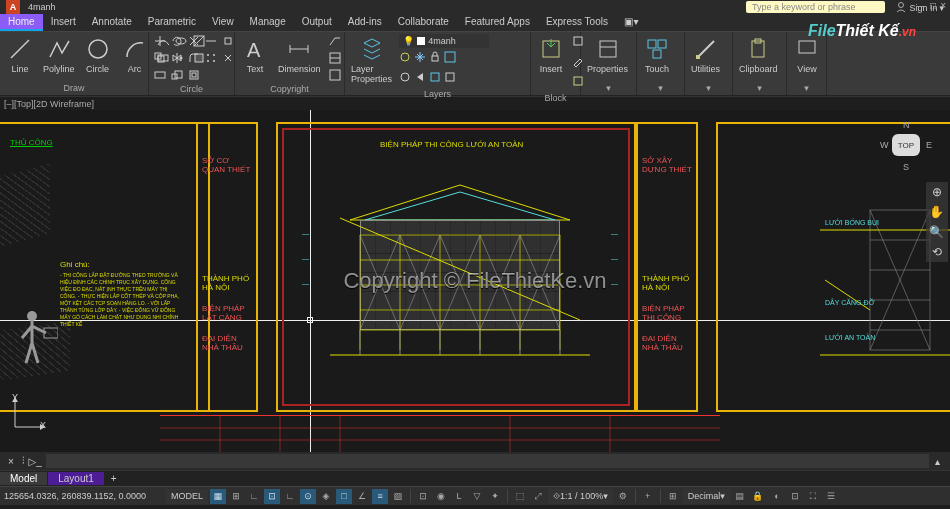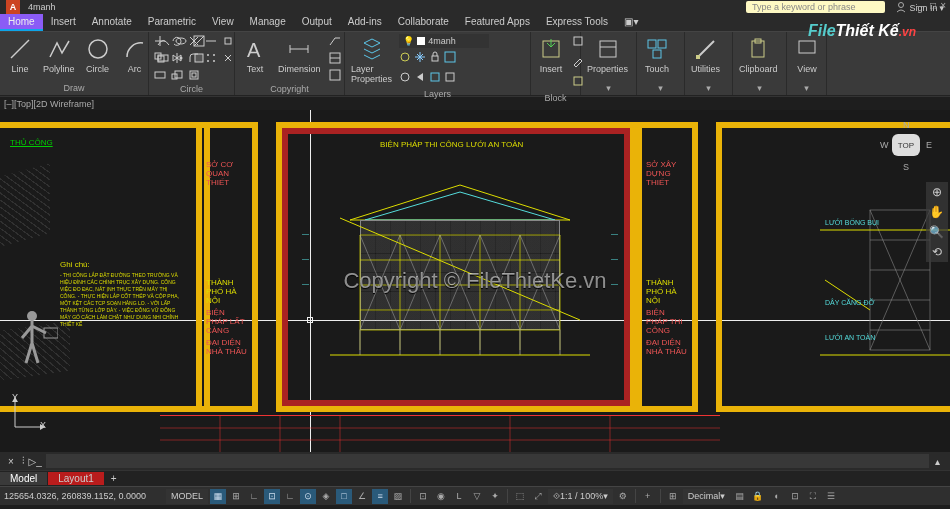--- a/index.html
+++ b/index.html
@@ -30,21 +30,21 @@
 .mini-grid .mini { width: 15px; height: 15px; display: flex; align-items: center; justify-content: center; cursor: pointer; }
 .mini svg { width: 13px; height: 13px; }
 .layer-combo { background: #333; font-size: 9px; padding: 2px 4px; width: 90px; display: flex; align-items: center; gap: 3px; }
 .layer-swatch { width: 8px; height: 8px; background: #fff; }
 
 
 .vp-header { height: 14px; background: #1e1e1e; font-size: 9px; padding: 0 4px; color: #aaa; display: flex; align-items: center; border-top: 1px solid #333; }
 
 
 .canvas { position: relative; height: 342px; background: #1a1a1a; overflow: hidden; }
-.frame { position: absolute; border: 6px solid #eab308; }
+.frame { position: absolute; border: 2px solid #eab308; }
 .text-yellow { color: #dd0; font-size: 8px; }
 .text-green { color: #0c0; font-size: 8px; text-decoration: underline; }
 .text-red { color: #e55; font-size: 8px; }
 .text-cyan { color: #5dd; font-size: 7px; }
 .hatch { position: absolute; background: repeating-linear-gradient(45deg, rgba(140,140,140,0.2) 0 1px, transparent 1px 5px); }
 .building { position: absolute; }
 
 
 .viewcube { position: absolute; right: 18px; top: 10px; width: 52px; height: 52px; }
 .viewcube .cube { width: 28px; height: 22px; background: #ddd; color: #333; font-size: 8px; display: flex; align-items: center; justify-content: center; position: absolute; left: 12px; top: 14px; border-radius: 6px; }
@@ -60,21 +60,21 @@
 
 .win-controls { position: absolute; right: 4px; top: 0; display: flex; gap: 4px; font-size: 10px; }
 
 
 .cmdline { height: 18px; background: #2a2a2a; display: flex; align-items: center; padding: 0 4px; font-size: 10px; }
 .cmdline .cmd-input { flex: 1; background: #383838; height: 14px; margin-left: 4px; padding: 0 4px; color: #aaa; font-style: italic; }
 .cmdline .close { width: 14px; text-align: center; }
 
 
 .modeltabs { height: 16px; background: #222; display: flex; align-items: center; font-size: 10px; border-top: 1px solid #333; }
-.modeltabs .mtab { padding: 1px 10px; background: #b91c1c; margin-right: 1px; }
+.modeltabs .mtab { padding: 1px 10px; background: #4c1d95; margin-right: 1px; }
 .modeltabs .mtab.active { background: #3a3a3a; color: #fff; }
 .modeltabs .plus { padding: 0 6px; }
 
 
 .statusbar { height: 19px; background: #2f2f2f; display: flex; align-items: center; font-size: 9px; padding: 0 4px; gap: 2px; border-top: 1px solid #444; }
 .statusbar .coords { width: 160px; }
 .statusbar .btn { height: 15px; min-width: 16px; padding: 0 3px; display: flex; align-items: center; justify-content: center; cursor: pointer; color: #aaa; }
 .statusbar .btn.active { background: #2a5a7a; color: #cde; }
 .statusbar .pill { background: #333; padding: 0 5px; height: 15px; display: flex; align-items: center; }
 .statusbar .sep { width: 1px; height: 14px; background: #444; margin: 0 2px; }

